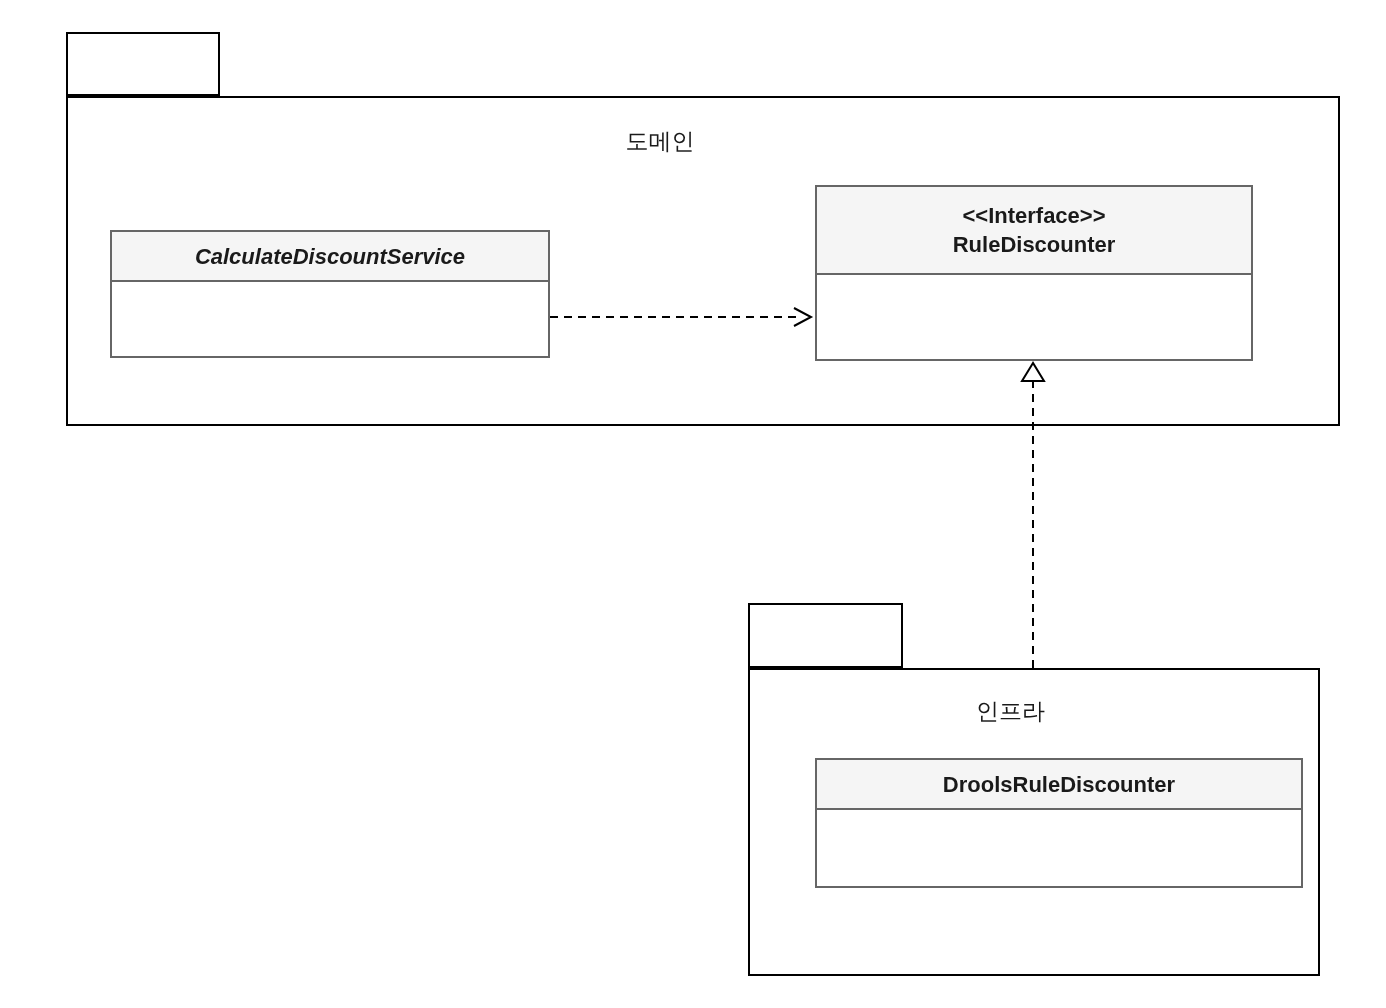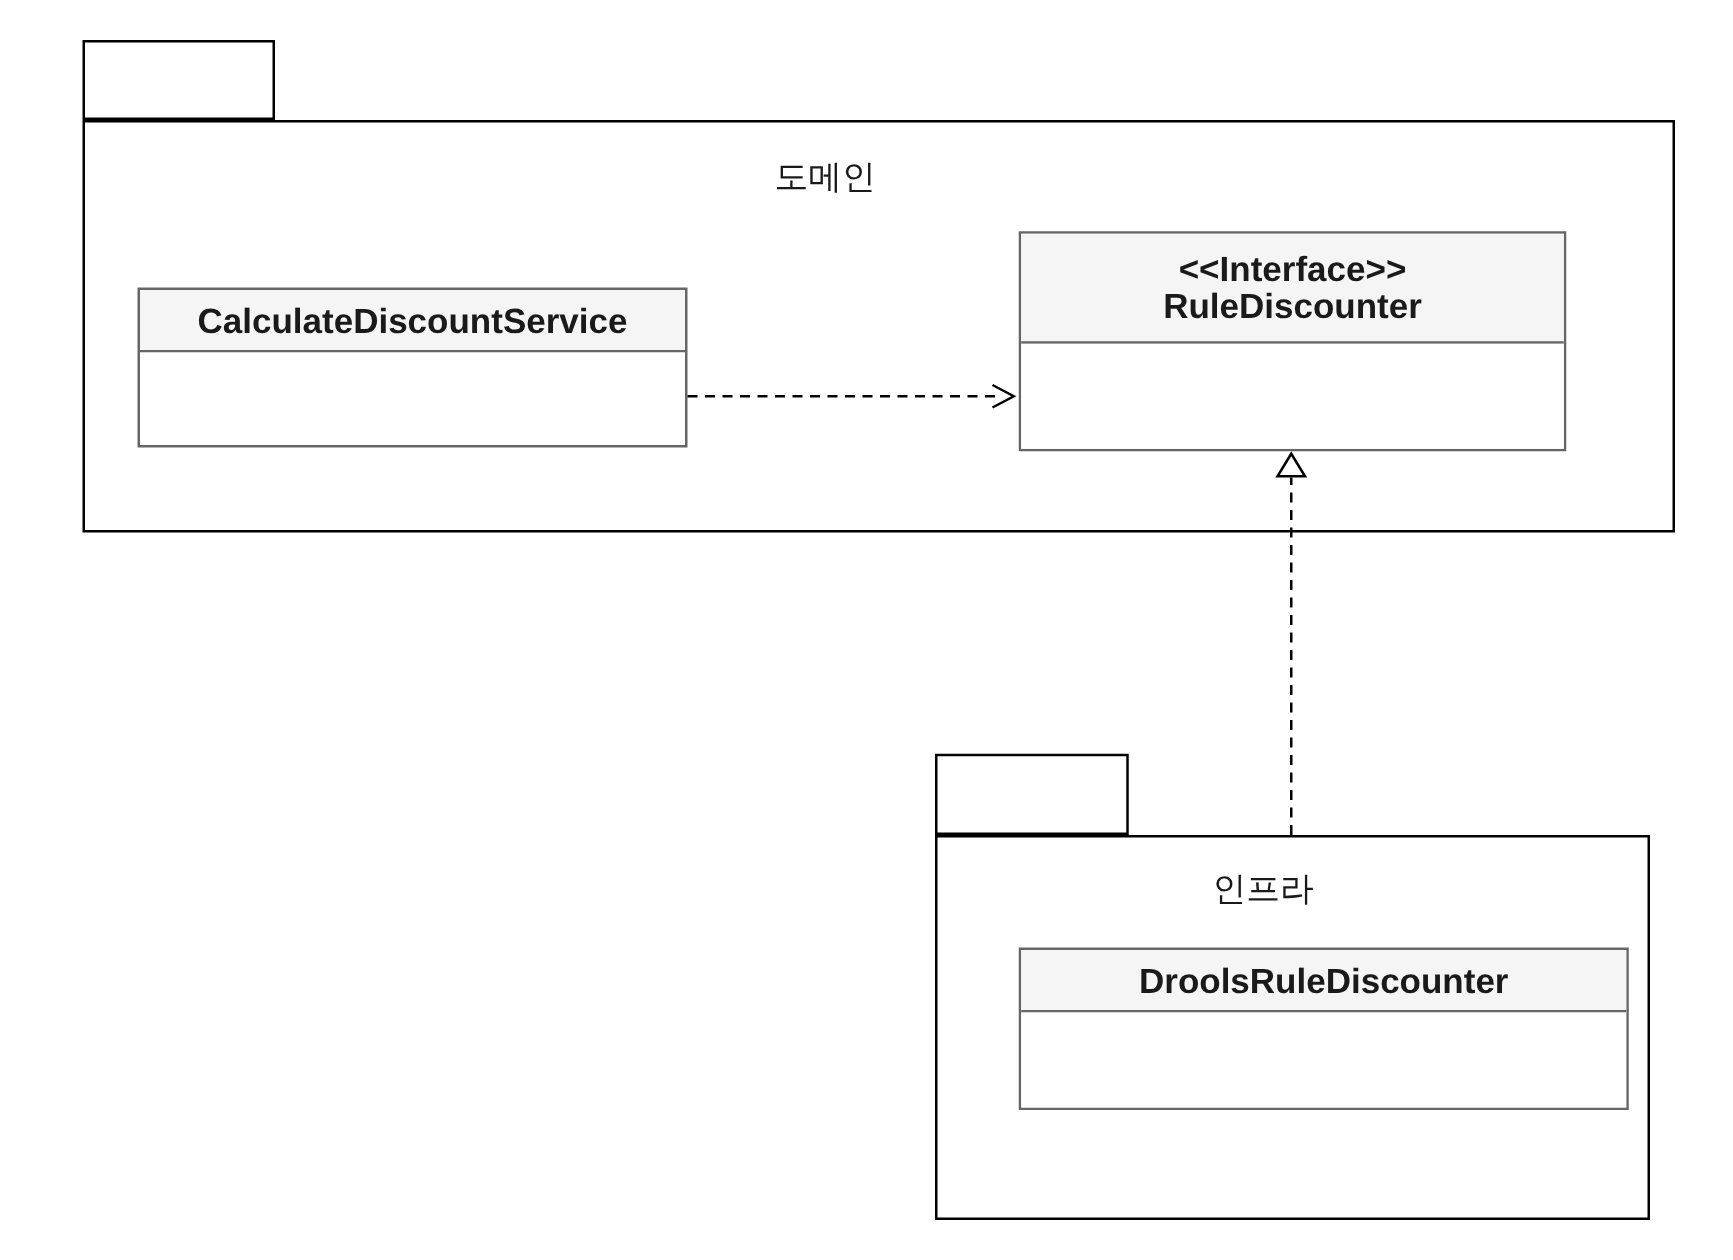--- a/index.html
+++ b/index.html
@@ -23,21 +23,21 @@
     box-sizing: border-box;
   }
   .pkg-body {
     position: absolute;
     background: #ffffff;
     border: 2px solid #000000;
     box-sizing: border-box;
   }
   .pkg-label {
     position: absolute;
-    font-size: 27px;
+    font-size: 23px;
     line-height: 26px;
     color: #1a1a1a;
     text-align: center;
     white-space: nowrap;
   }
   
   .uml-class {
     position: absolute;
     background: #ffffff;
     border: 2px solid #666666;
@@ -47,21 +47,21 @@
   }
   .uml-class .hdr {
     background: #f5f5f5;
     border-bottom: 2px solid #666666;
     box-sizing: border-box;
     display: flex;
     flex-direction: column;
     align-items: center;
     justify-content: center;
     font-weight: bold;
-    font-size: 28px;
+    font-size: 22px;
     line-height: 29px;
     color: #1a1a1a;
     text-align: center;
   }
   .uml-class .cmp {
     flex: 1;
     background: #ffffff;
   }
   .edges {
     position: absolute;
@@ -77,24 +77,24 @@
 
   <div>
     <div class="pkg-tab" style="left:66px;  top:32px;  width:154px; height:64px;"></div>
     <div class="pkg-body" style="left:66px;  top:96px;  width:1274px; height:330px;"></div>
     <div class="pkg-label" style="left:560px; top:128px; width:200px;">도메인</div>
   </div>
 
   <div>
     <div class="pkg-tab" style="left:748px; top:603px; width:155px; height:65px;"></div>
     <div class="pkg-body" style="left:748px; top:668px; width:572px; height:308px;"></div>
-    <div class="pkg-label" style="left:748px; top:698px; width:525px;font-family:Liberation Serif, serif;">인프라</div>
+    <div class="pkg-label" style="left:748px; top:698px; width:525px;">인프라</div>
   </div>
 
-  <div class="uml-class" style="left:110px; top:230px; width:440px; height:128px;">
+  <div class="uml-class" style="left:110px; top:230px; width:440px; height:128px;font-style:italic;">
     <div class="hdr" style="height:50px;">
       <span>CalculateDiscountService</span>
     </div>
     <div class="cmp"></div>
   </div>
 
   <div class="uml-class" style="left:815px; top:185px; width:438px; height:176px;">
     <div class="hdr" style="height:88px;">
       <span>&lt;&lt;Interface&gt;&gt;</span>
       <span>RuleDiscounter</span>

